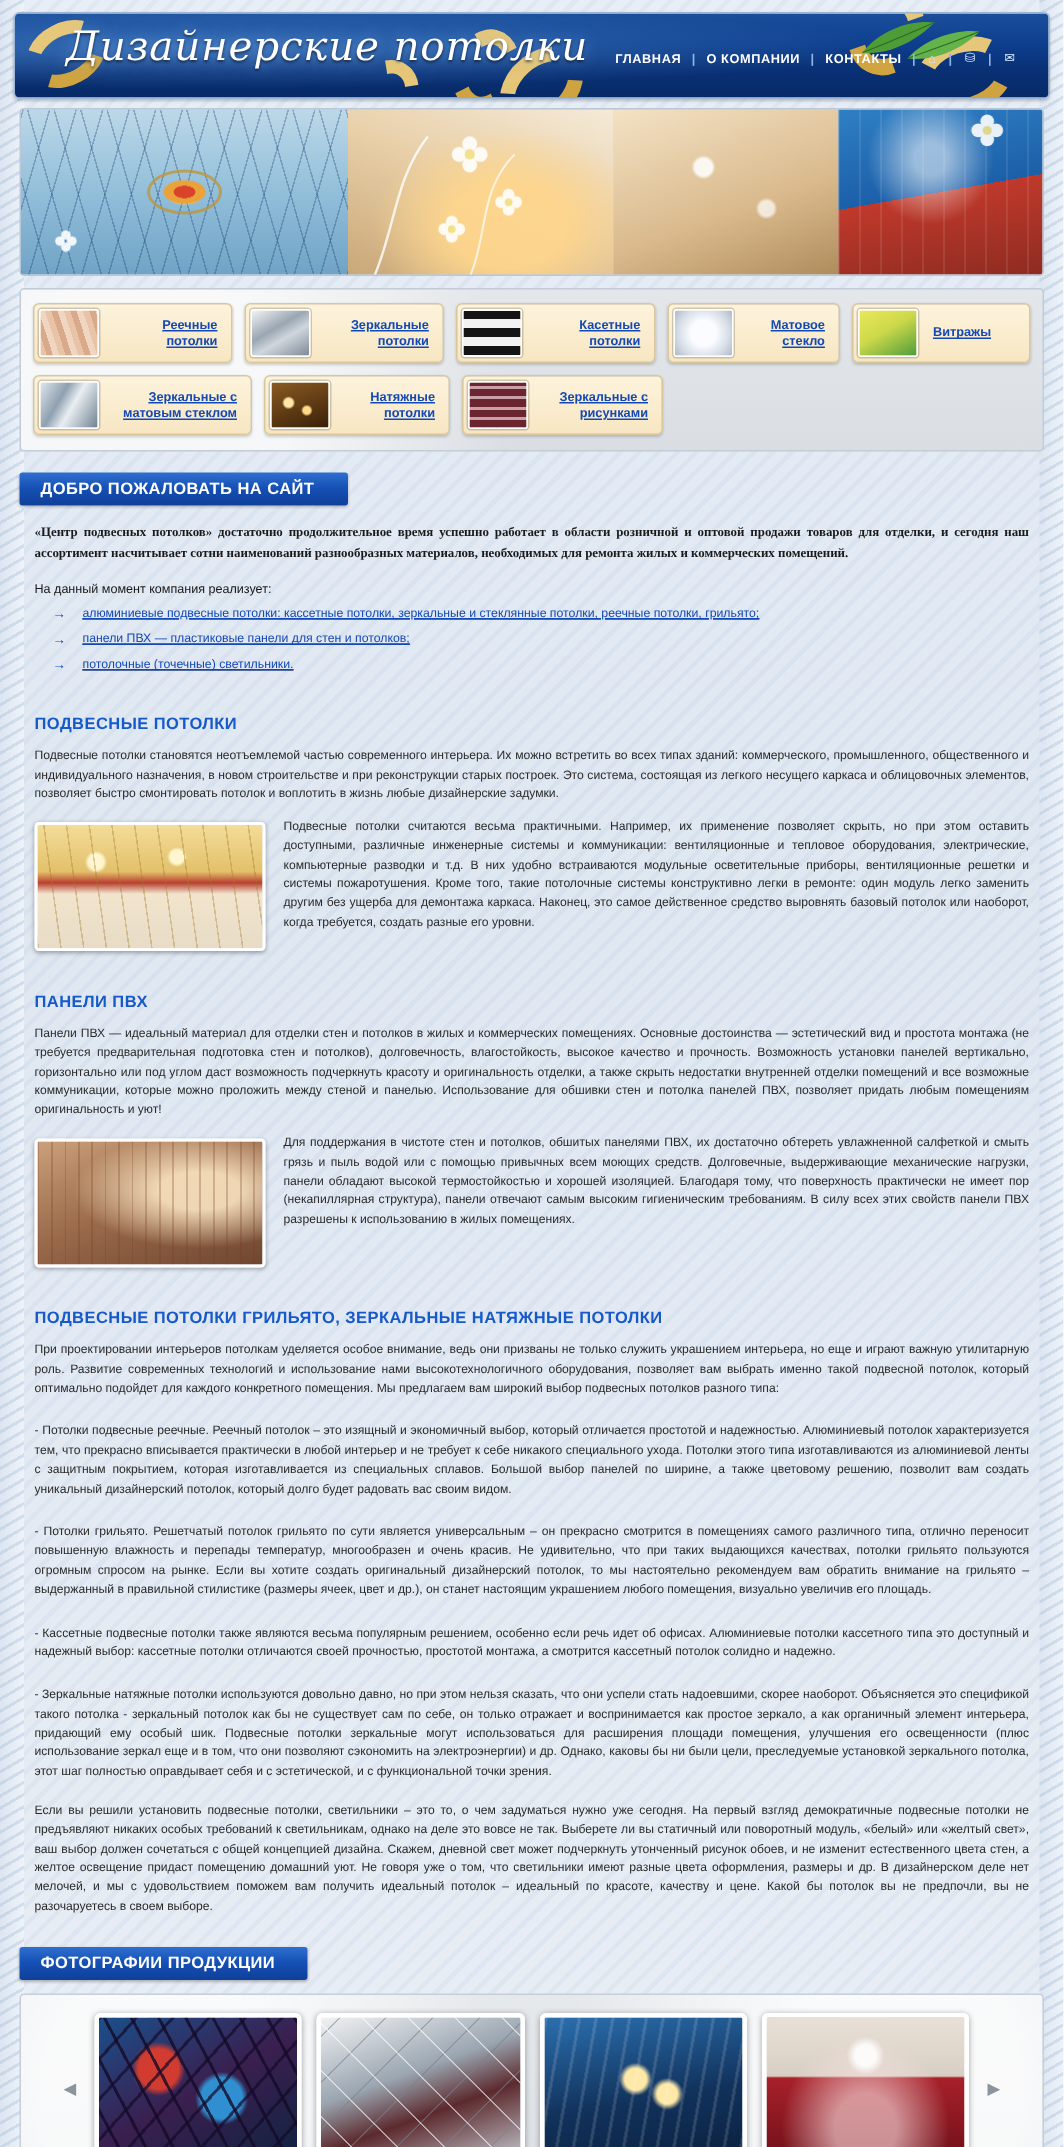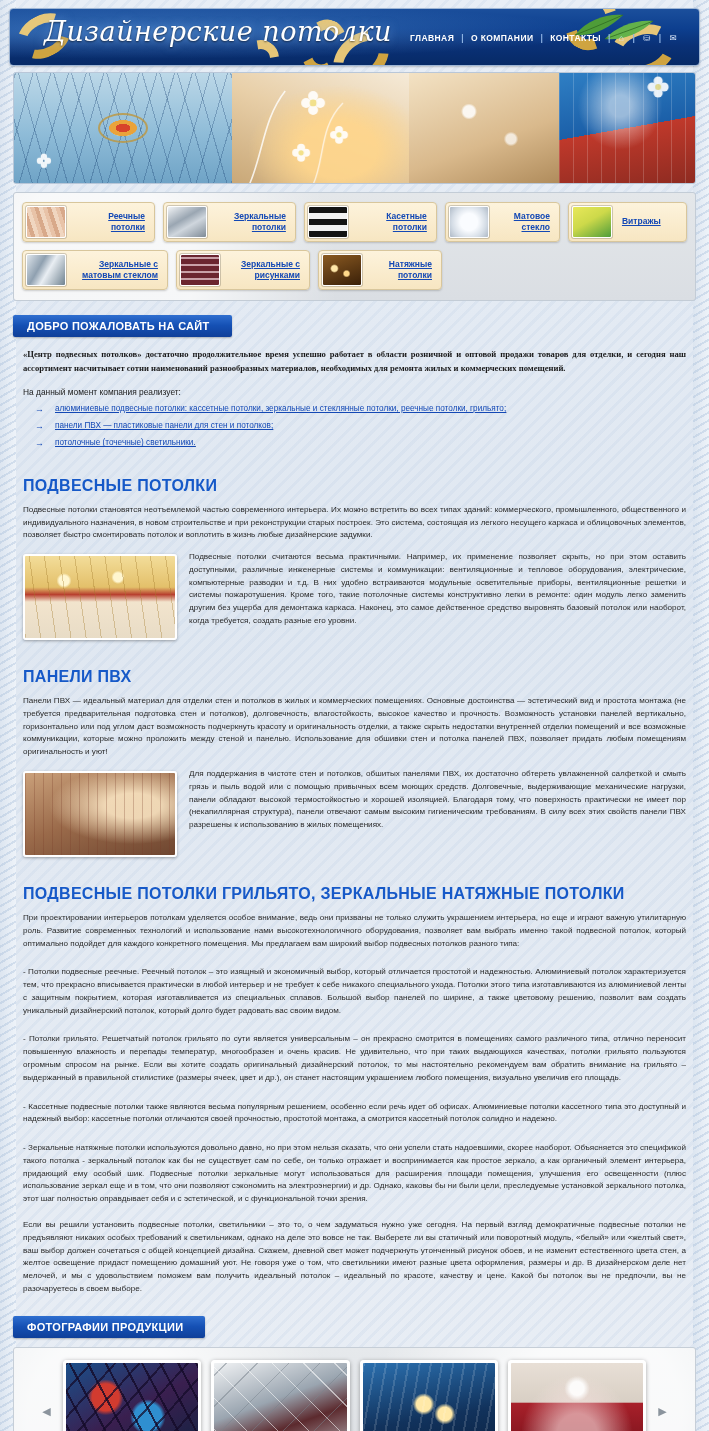--- a/index.html
+++ b/index.html
@@ -211,21 +211,21 @@
     font-size: 11px;
     font-weight: bold;
     color: #ffffff;
     letter-spacing: .3px;
     background: linear-gradient(180deg, #2f6fd0 0%, #1550b4 48%, #0f3f99 100%);
     border-radius: 2px;
     box-shadow: 0 1px 2px rgba(0,0,0,.25);
   }
 
   .sec-head {
-    font-size: 16px;
+    font-size: 11px;
     font-weight: bold;
     color: #1659c8;
     letter-spacing: .3px;
     margin: 22px 0 9px 10px;
   }
 
   .intro {
     margin: 11px 10px 0 10px;
     font-size: 8.6px;
     font-weight: bold;
@@ -455,27 +455,27 @@
         <div class="pthumb t-vitr"></div>
         <div class="plabel">Витражы</div>
       </div>
     </div>
 
     <div class="prow">
       <div class="pcard" style="width:146px">
         <div class="pthumb t-zmat"></div>
         <div class="plabel">Зеркальные с матовым стеклом</div>
       </div>
+      <div class="pcard" style="width:124px">
+        <div class="pthumb t-natj"></div>
+        <div class="plabel">Натяжные потолки</div>
+      </div>
       <div class="pcard" style="width:134px">
         <div class="pthumb t-zris"></div>
         <div class="plabel">Зеркальные с рисунками</div>
-      </div>
-      <div class="pcard" style="width:124px">
-        <div class="pthumb t-natj"></div>
-        <div class="plabel">Натяжные потолки</div>
       </div>
     </div>
   </div>
 
   <div class="content">
 
     <div class="banner-head">ДОБРО ПОЖАЛОВАТЬ НА САЙТ</div>
 
     <p class="intro">«Центр подвесных потолков» достаточно продолжительное время успешно работает в области розничной и оптовой продажи товаров для отделки, и сегодня наш ассортимент насчитывает сотни наименований разнообразных материалов, необходимых для ремонта жилых и коммерческих помещений.</p>
 

